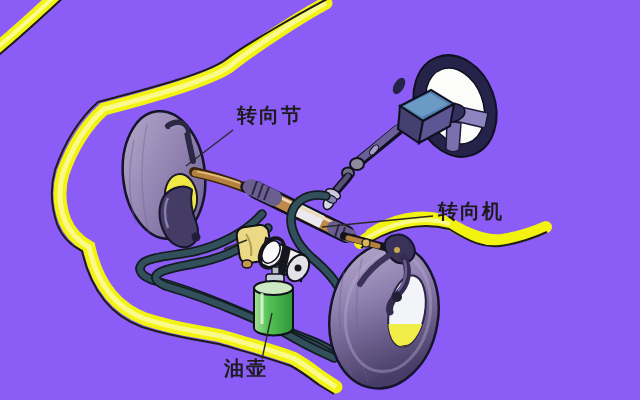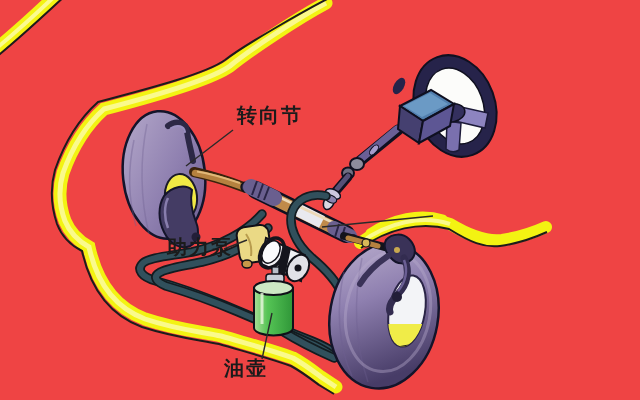--- a/index.html
+++ b/index.html
@@ -1,18 +1,18 @@
 <!DOCTYPE html>
 <html><head>
 <meta charset="utf-8">
 <style>
   html,body{margin:0;padding:0;background:#ffffff;}
   #stage{
     position:relative;width:640px;height:400px;overflow:hidden;
-    background:#ef4444;
+    background:#8b5cf6;
     font-family:"DejaVu Sans","Liberation Sans",sans-serif;
   }
   #art{position:absolute;left:0;top:0;width:640px;height:400px;}
   .lbl{
     position:absolute;white-space:nowrap;
     font-size:20px;font-weight:600;letter-spacing:2px;color:#1b1b1b;
     line-height:1;user-select:none;
   }
 </style>
 </head>
@@ -188,15 +188,15 @@
 
   <g stroke="#2a2a2a" stroke-width="1.4" fill="none">
     <path d="M 233,130 L 186,166"></path>
     <path d="M 322,227 L 433,216"></path>
     <path d="M 224,249 L 247,240"></path>
     <path d="M 262,359 L 272,313"></path>
   </g>
 </svg>
 
 <div class="lbl" style="left:237px;top:105px">转向节</div>
-<div class="lbl" style="left:167px;top:237px">助力泵</div>
+<div class="lbl" style="left:438px;top:201px">转向机</div>
 <div class="lbl" style="left:224px;top:358px">油壶</div>
 </div>
 
 </body></html>

